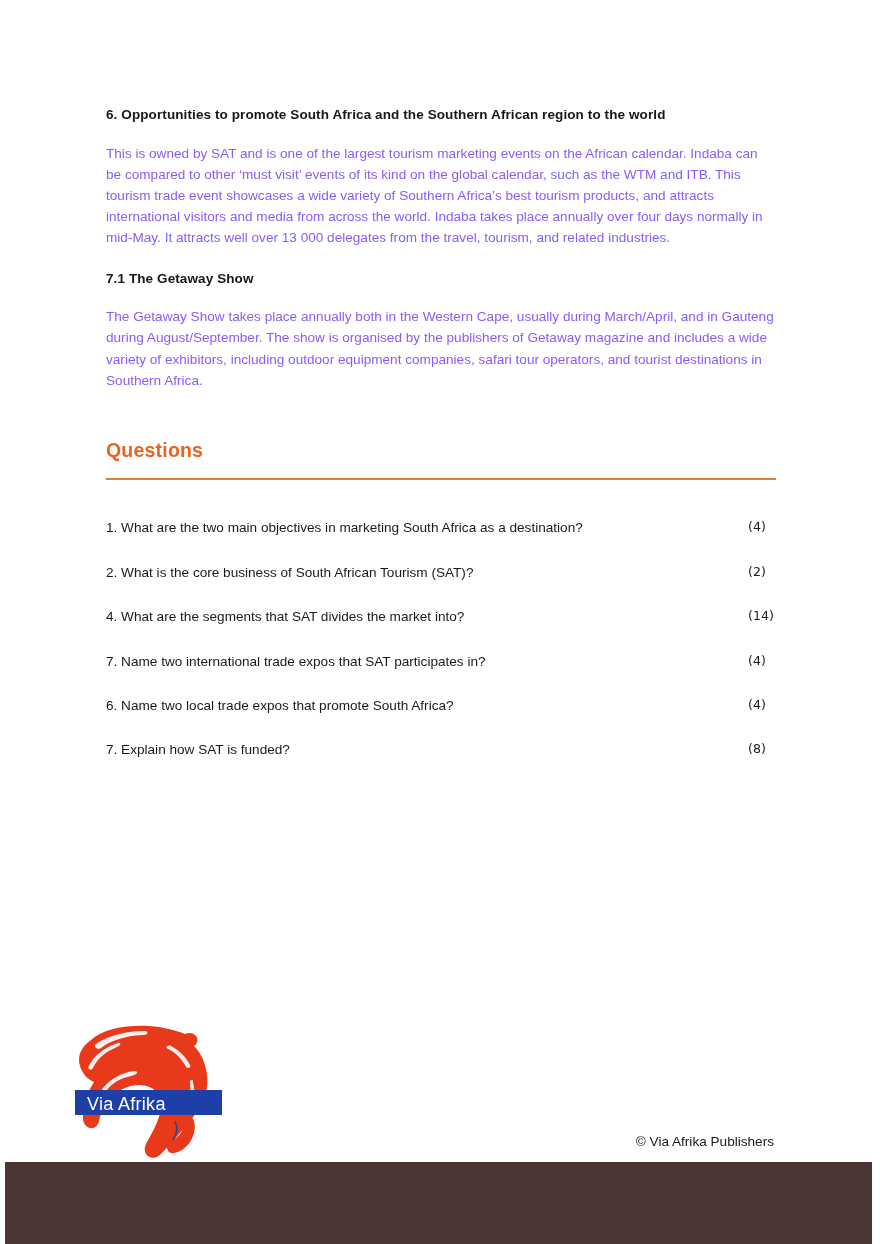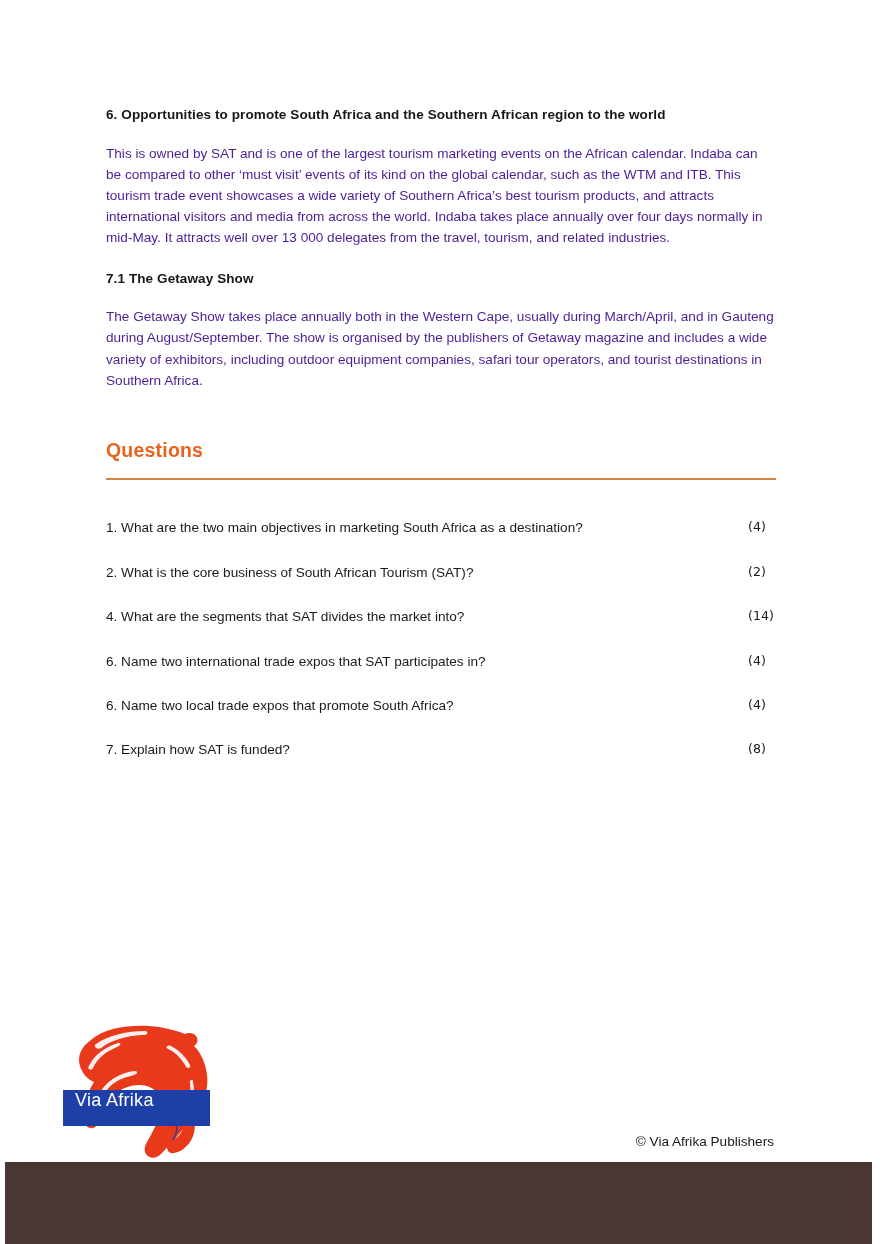--- a/index.html
+++ b/index.html
@@ -38,21 +38,21 @@
     font-size: 13.5px;
     font-weight: bold;
     color: #171717;
     line-height: 1.45;
     margin: 0 0 18px 0;
     letter-spacing: 0.1px;
   }
   .body-text {
     font-size: 13.6px;
     font-weight: normal;
-    color: #4c1d95;
+    color: #8b5cf6;
     line-height: 1.56;
     margin: 0 0 20px 0;
     text-align: left;
   }
 
   .questions-title {
     font-size: 19.5px;
     font-weight: bold;
     color: #E8641E;
     margin: 0;
@@ -102,27 +102,27 @@
   }
   .logo-africa {
     position: absolute;
     left: 0;
     top: 0;
     width: 158px;
     height: 140px;
   }
   .logo-bar {
     position: absolute;
-    left: 0px;
+    left: 12px;
     top: 68px;
     width: 147px;
-    height: 36px;
+    height: 25px;
     background: #1F3FA8;
     display: flex;
-    align-items: flex-start;
+    align-items: flex-end;
   }
   .logo-bar-text {
     color: #ffffff;
     font-size: 18px;
     font-weight: normal;
     letter-spacing: 0.3px;
     padding-left: 12px;
     font-family: "Liberation Sans", sans-serif;
   }
 
@@ -178,21 +178,21 @@
       </li>
       <li class="question-row" style="margin-bottom:24px;">
         <span class="question-text">2. What is the core business of South African Tourism (SAT)?</span>
         <span class="question-marks">(2)</span>
       </li>
       <li class="question-row" style="margin-bottom:24px;">
         <span class="question-text">4. What are the segments that SAT divides the market into?</span>
         <span class="question-marks">(14)</span>
       </li>
       <li class="question-row" style="margin-bottom:24px;">
-        <span class="question-text">6. Name two international trade expos that SAT participates in?</span>
+        <span class="question-text">7. Name two international trade expos that SAT participates in?</span>
         <span class="question-marks">(4)</span>
       </li>
       <li class="question-row" style="margin-bottom:24px;">
         <span class="question-text">6. Name two local trade expos that promote South Africa?</span>
         <span class="question-marks">(4)</span>
       </li>
       <li class="question-row">
         <span class="question-text">7. Explain how SAT is funded?</span>
         <span class="question-marks">(8)</span>
       </li>

